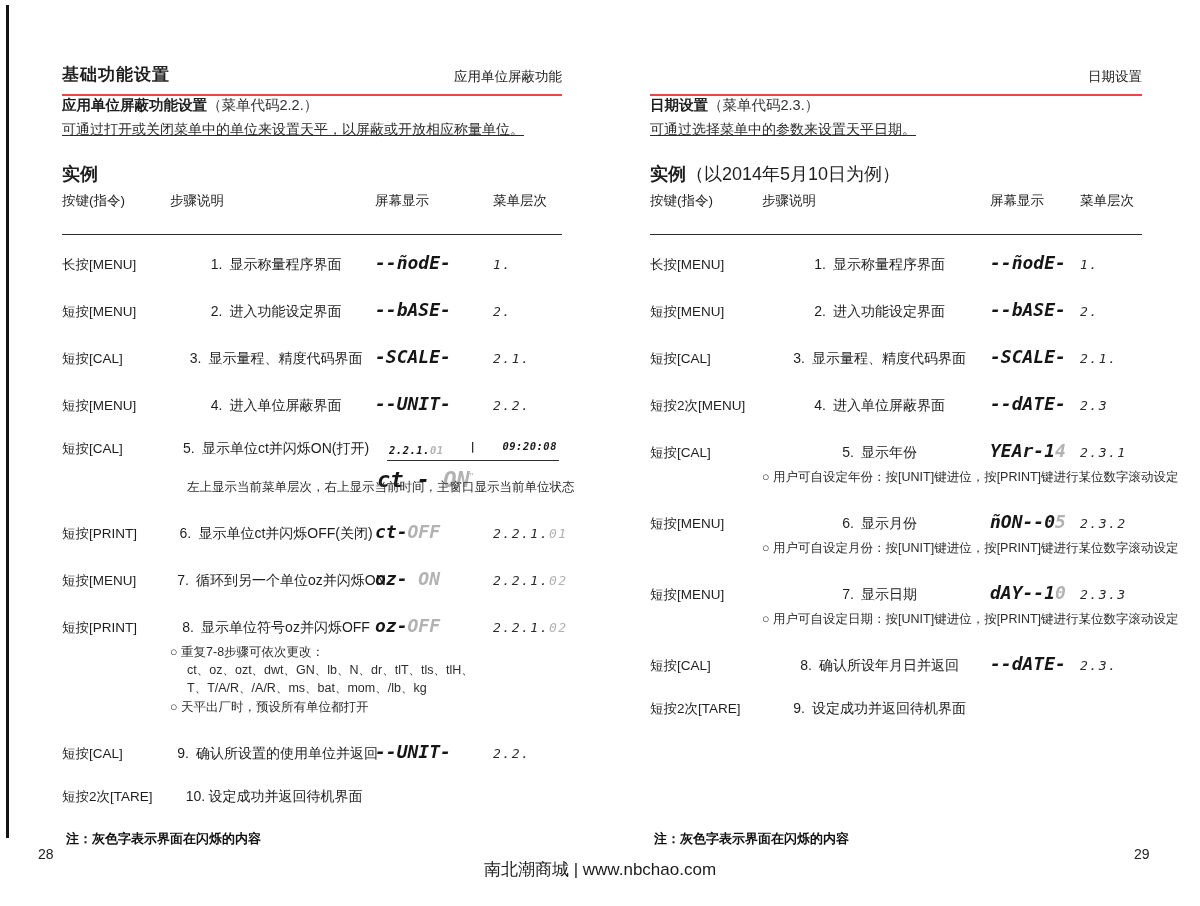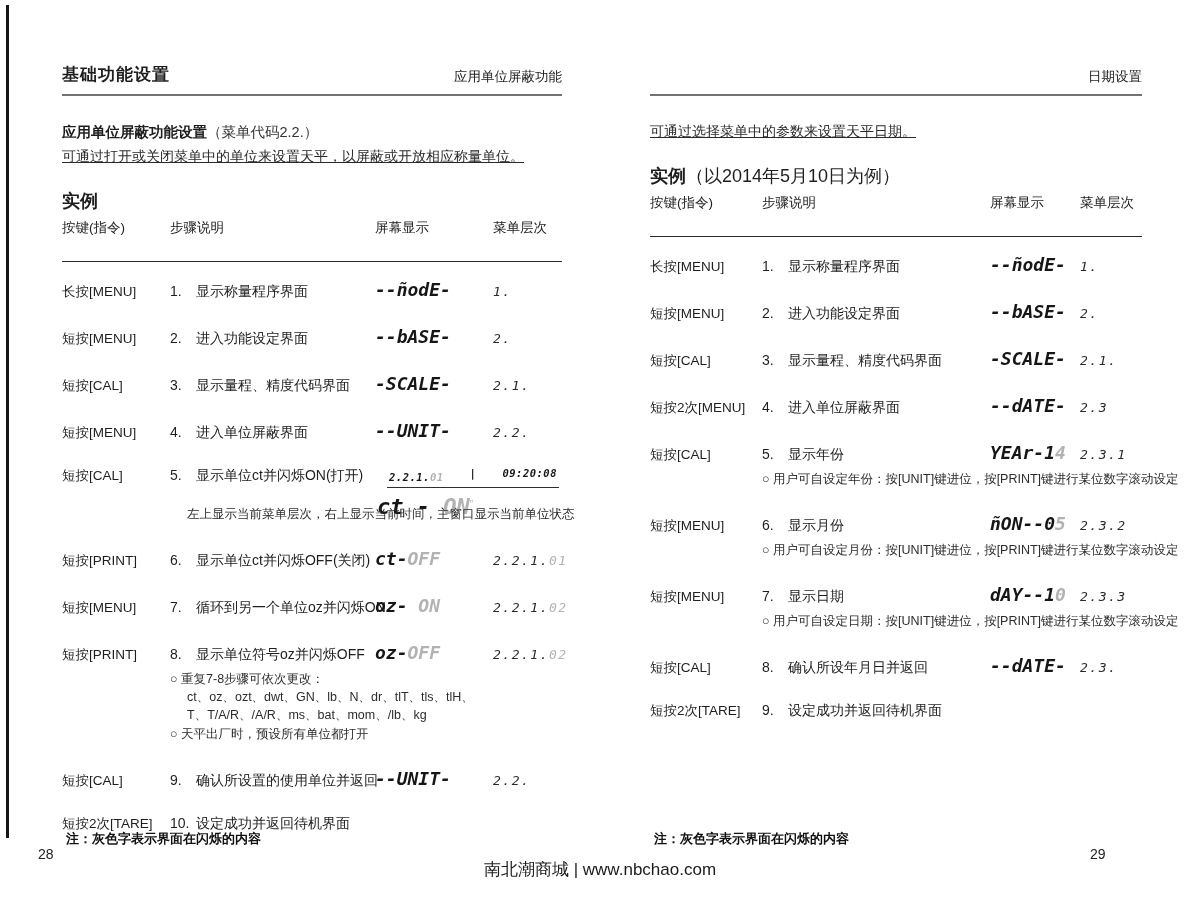--- a/index.html
+++ b/index.html
@@ -8,40 +8,40 @@
     font-family:"Liberation Sans",sans-serif;color:#1e1e1e;overflow:hidden;
     -webkit-font-smoothing:antialiased;
   }
   .scan-line{position:absolute;left:6px;top:5px;width:3px;height:833px;background:#141414;}
 
   .page{position:absolute;top:62px;}
   .page-left{left:62px;width:500px;}
   .page-right{left:650px;width:492px;}
 
   .band{display:flex;justify-content:space-between;align-items:flex-end;
-        border-bottom:2px solid #737373;padding-bottom:8px;min-height:24px;margin-bottom:27px;gap:25px;}
+        border-bottom:2px solid #ef4444;padding-bottom:8px;min-height:24px;gap:25px;}
   .band-title{font-size:17px;font-weight:bold;letter-spacing:1px;}
   .band-sub{font-size:13.5px;color:#222;}
 
   .title{margin:0 0 6px 0;font-size:14.5px;}
   .title b{font-weight:bold;}
   .title .rest{color:#333;}
   .intro{margin:0;font-size:14px;color:#2a2a2a;text-decoration:underline;}
   .example{margin:23px 0 6px 0;font-size:18px;}
   .example b{font-weight:bold;}
 
   .t-row{display:grid;align-items:baseline;margin-bottom:25px;}
   .page-left  .t-row{grid-template-columns:108px 205px 118px 1fr;}
   .page-right .t-row{grid-template-columns:112px 228px 90px 1fr;}
 
   .thead{border-bottom:1.5px solid #2b2b2b;padding-bottom:24px;margin-bottom:17px;}
   .thead span{font-size:13.5px;color:#222;}
 
   .key-cell{font-size:13.5px;white-space:nowrap;}
-  .step-cell{font-size:14px;white-space:nowrap;}
+  .step-cell{font-size:14px;white-space:nowrap;text-align:center;}
   .step-no{display:inline-block;min-width:26px;}
 
   .seg{font-family:"DejaVu Sans Mono",monospace;font-style:italic;font-weight:bold;
        font-size:18px;letter-spacing:0px;color:#161616;white-space:pre;text-align:right;}
   .menu-seg{font-family:"DejaVu Sans Mono",monospace;font-style:italic;
        font-size:13px;letter-spacing:1.5px;color:#2a2a2a;white-space:pre;}
   .gray{color:#b2b2b2 !important;}
 
   .notes{grid-column:2/5;margin-top:6px;}
   .note-line{font-size:12.5px;color:#2c2c2c;line-height:1.45;white-space:nowrap;}
@@ -54,21 +54,21 @@
   .panel-top .mini{font-family:"DejaVu Sans Mono",monospace;font-style:italic;font-weight:bold;
        font-size:10.5px;letter-spacing:0.5px;color:#161616;white-space:pre;}
   .panel-div{color:#9a9a9a;font-size:10.5px;}
   .panel-main{margin:6px 0 0 2px;}
   .panel-main .seg{font-size:22px;}
   .panel-mark{font-size:10px;color:#b2b2b2;vertical-align:super;}
 
   .flash-note{position:absolute;top:764px;left:0;margin:4px;font-size:13px;font-weight:bold;color:#111;}
   .pagenum{position:absolute;font-size:14px;color:#222;}
   .pn-left{left:38px;top:846px;}
-  .pn-right{left:1090px;top:846px;}
+  .pn-right{left:1134px;top:846px;}
   .footer{position:absolute;left:0;top:858px;width:100%;text-align:center;
           font-size:17px;color:#1b1b1b;}
 </style>
 </head>
 <body>
 
 <div class="scan-line"></div>
 
 <section class="page page-left">
   <header class="band">
@@ -162,20 +162,21 @@
       </div>
     </div>
   <p class="flash-note">注：灰色字表示界面在闪烁的内容</p>
 </section>
 
 <section class="page page-right">
   <header class="band">
     <span class="band-title"></span>
     <span class="band-sub">日期设置</span>
   </header>
+  <p class="title"><b>日期设置</b><span class="rest">（菜单代码2.3.）</span></p>
   <p class="intro">可通过选择菜单中的参数来设置天平日期。</p>
   <p class="example"><b>实例</b><span>（以2014年5月10日为例）</span></p>
   <div class="t-row thead">
     <span>按键(指令)</span>
     <span>步骤说明</span>
     <span>屏幕显示</span>
     <span>菜单层次</span>
   </div>
   <div id="right-body">
       <div class="t-row">

